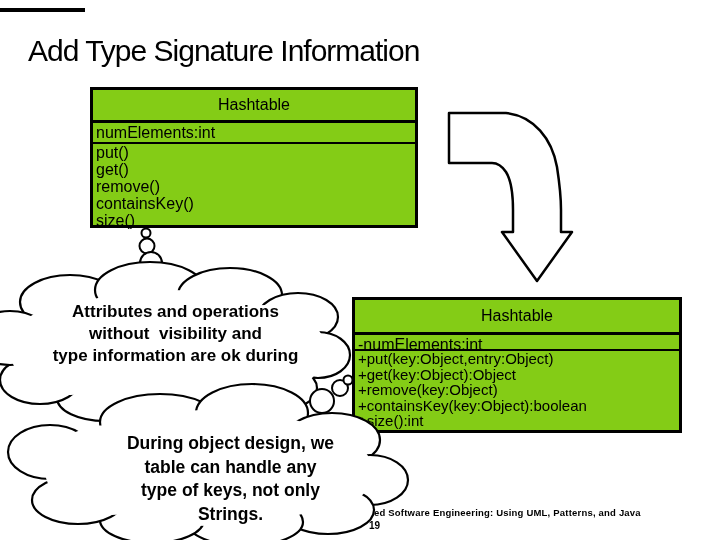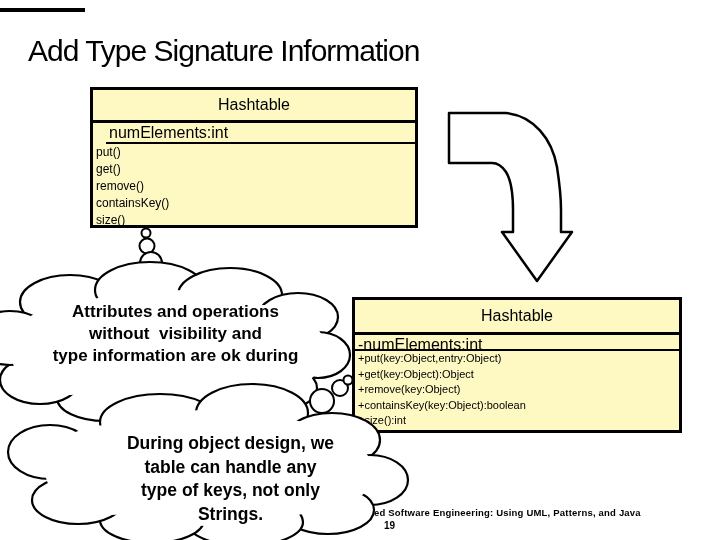--- a/index.html
+++ b/index.html
@@ -6,48 +6,48 @@
   .slide{
     position:relative;width:720px;height:540px;background:#ffffff;
     font-family:"Liberation Sans",sans-serif;color:#000;overflow:hidden;
   }
   .top-strip{position:absolute;left:0;top:8px;width:85px;height:4px;background:#000;}
   .title{
     position:absolute;left:28px;top:34px;width:660px;
     font-size:30px;font-weight:normal;letter-spacing:-1px;white-space:nowrap;
   }
   
-  .uml-box{position:absolute;background:#fef9c3;border:3px solid #000;box-sizing:border-box;z-index:1;}
+  .uml-box{position:absolute;background:#84cc16;border:3px solid #000;box-sizing:border-box;z-index:1;}
   .uml-box .cls-name{
     border-bottom:3px solid #000;text-align:center;font-size:16px;
     display:flex;align-items:center;justify-content:center;
   }
   .uml-box .cls-attrs{border-bottom:2px solid #000;font-size:16px;padding-left:3px;box-sizing:border-box;}
-  .uml-box .cls-ops{padding-left:3px;font-size:12px;}
+  .uml-box .cls-ops{padding-left:3px;font-size:16px;}
   .box1{left:90px;top:87px;width:328px;height:141px;}
   .box1 .cls-name{height:30px;}
-  .box1 .cls-attrs{height:21px;line-height:20px;margin-left:13px;}
+  .box1 .cls-attrs{height:21px;line-height:20px;}
   .box1 .cls-ops div{line-height:17px;}
   .box2{left:352px;top:297px;width:330px;height:136px;}
   .box2 .cls-name{height:32px;}
   .box2 .cls-attrs{height:16px;line-height:19px;}
-  .box2 .cls-ops{font-size:11px;}
+  .box2 .cls-ops{font-size:15px;}
   .box2 .cls-ops div{line-height:15.5px;}
   
   .overlay{position:absolute;left:0;top:0;width:720px;height:540px;z-index:5;pointer-events:none;}
   
   .cloud-text{position:absolute;z-index:6;text-align:center;font-weight:bold;}
   .cloud-text div{white-space:pre;padding-left:16px;}
   .cloud1-text{left:0px;top:301px;width:335px;font-size:17px;line-height:22px;}
   .cloud2-text{left:55px;top:432px;width:335px;font-size:17.5px;line-height:23.5px;}
   .footer-text{
     position:absolute;left:374px;top:507px;font-size:9.5px;font-weight:bold;
     white-space:nowrap;z-index:1;letter-spacing:0.2px;
   }
-  .page-number{position:absolute;left:384px;top:520px;font-size:10px;font-weight:bold;z-index:6;}
+  .page-number{position:absolute;left:369px;top:520px;font-size:10px;font-weight:bold;z-index:6;}
 </style>
 </head>
 <body>
 
 <div class="slide">
 
   <div class="top-strip"></div>
 
   <div class="title">Add Type Signature Information</div>
 

